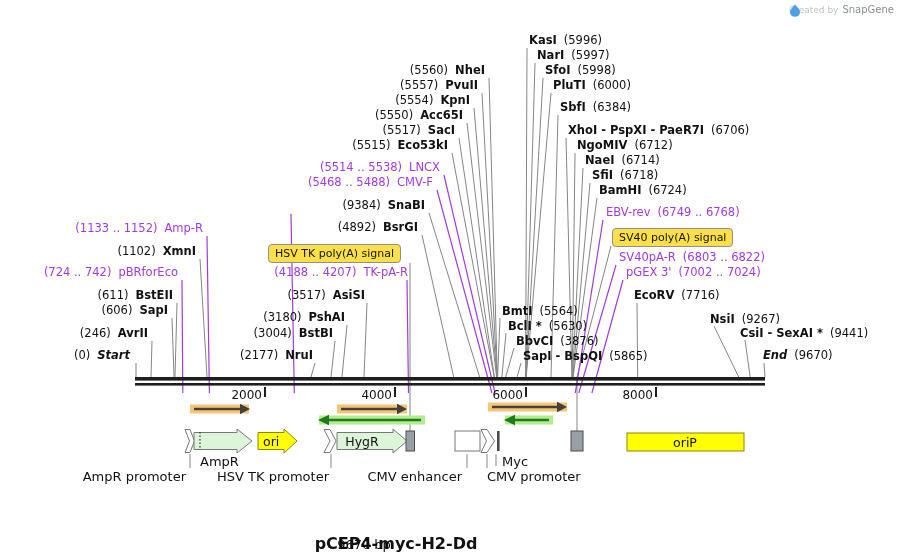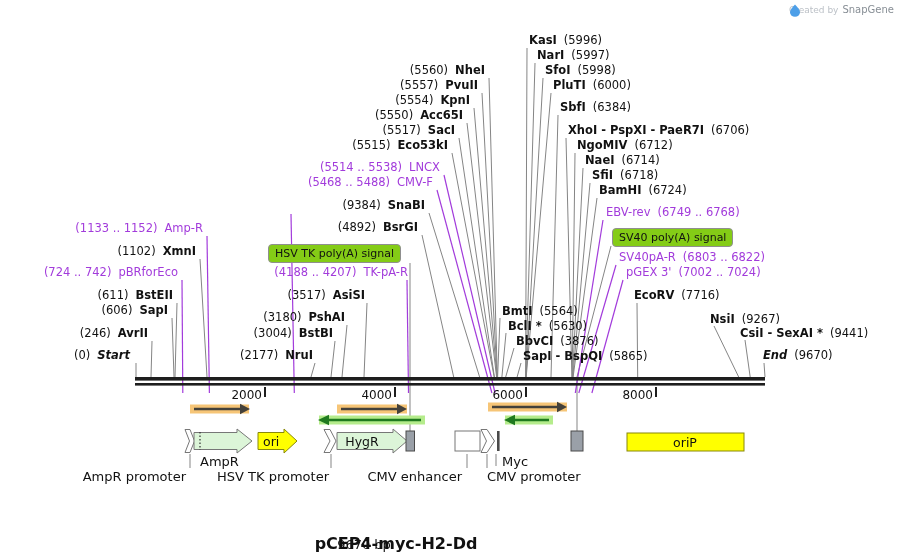--- a/index.html
+++ b/index.html
@@ -5,21 +5,21 @@
   html,body{margin:0;padding:0;background:#fff;}
   .stage{position:relative;width:899px;height:560px;background:#fff;overflow:hidden;
          font-family:"DejaVu Sans","Liberation Sans",sans-serif;color:#111;}
   .stage svg{position:absolute;left:0;top:0;}
   .lbl{position:absolute;font-size:11.5px;line-height:13px;white-space:nowrap;color:#111;}
   .lbl > *:first-child{margin-right:7px;}
   .lbl b{font-weight:bold;}
   .primer{color:#A23BDB;}
   .it b{font-style:italic;}
   .sigbox{position:absolute;font-size:11px;line-height:13px;white-space:nowrap;color:#111;
-          background:#84cc16;border:1px solid #8f8f8f;border-radius:4px;padding:2px 6px;}
+          background:#fde047;border:1px solid #8f8f8f;border-radius:4px;padding:2px 6px;}
   .flab{position:absolute;font-size:13px;line-height:14px;white-space:nowrap;color:#111;text-align:right;}
   .title{position:absolute;left:0;top:514px;width:792px;text-align:center;
          font-size:16px;font-weight:bold;margin-top:20px;}
   .bp{position:absolute;left:0;top:537px;width:728px;text-align:center;font-size:13px;}
   .credit{position:absolute;top:4px;right:5px;display:flex;align-items:center;gap:4px;}
   .credit .cb{font-size:9px;color:#BCC1C7;}
   .credit .brand{font-size:10px;font-weight:400;color:#878E95;}
   text{font-family:"DejaVu Sans","Liberation Sans",sans-serif;}
 </style>
 </head>

